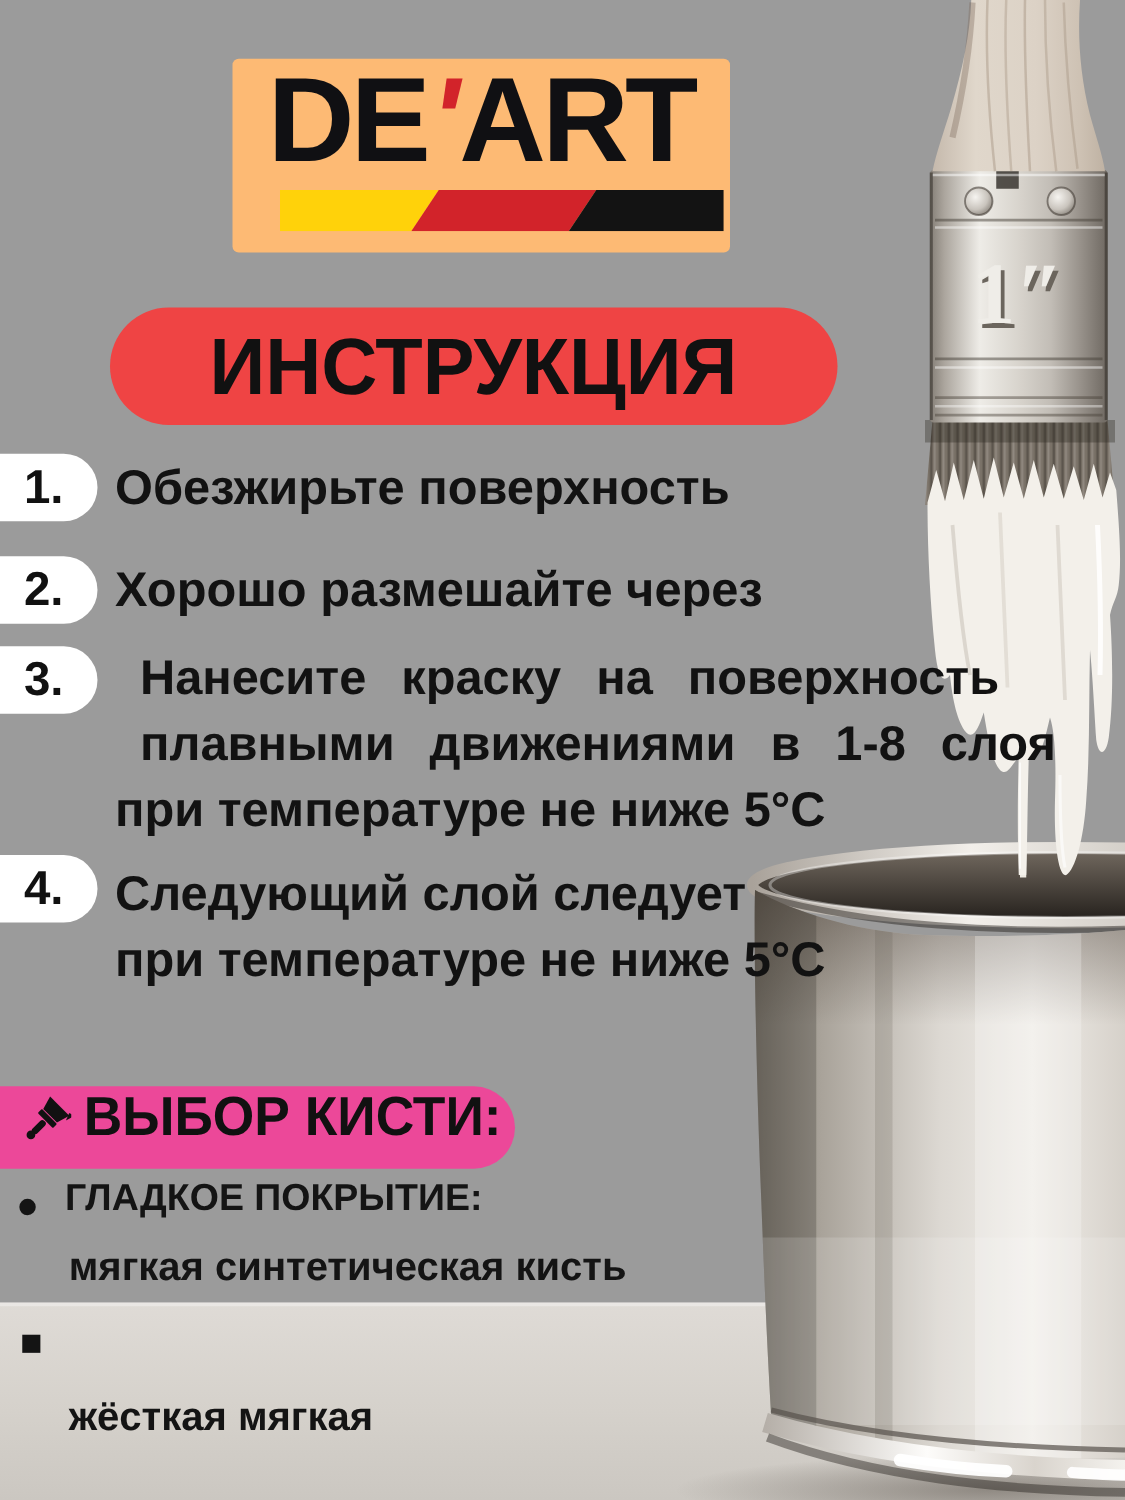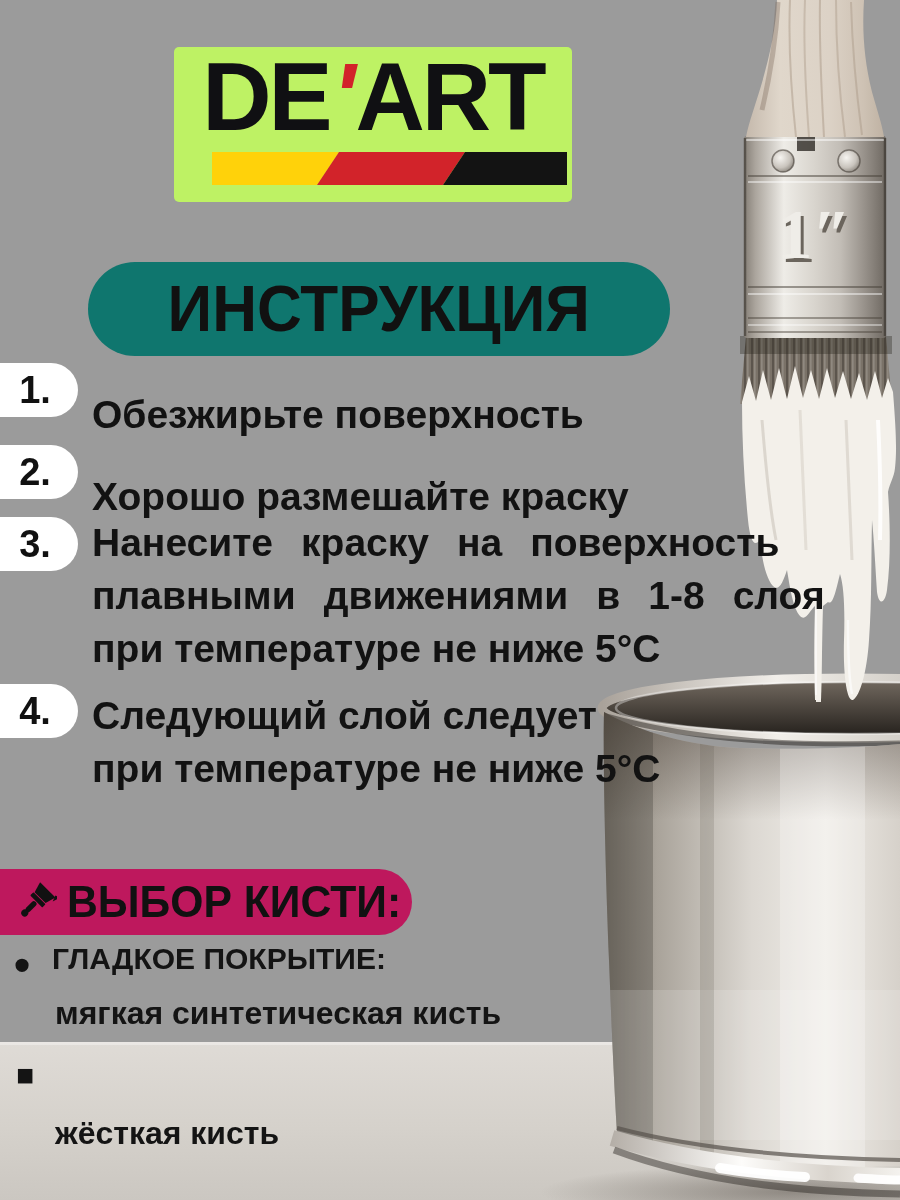--- a/index.html
+++ b/index.html
@@ -5,57 +5,57 @@
   html,body{margin:0;padding:0;background:#666;}
   .canvas{
     position:relative;width:900px;height:1200px;overflow:hidden;
     background:#9B9B9B;
     font-family:"Liberation Sans", sans-serif;
     -webkit-font-smoothing:antialiased;
   }
   .photo{position:absolute;left:0;top:0;width:900px;height:1200px;}
   
   .logo-box{
-    position:absolute;left:174px;top:47px;width:398px;height:155px;
-    background:#bef264;border-radius:5px;
+    position:absolute;left:186px;top:47px;width:398px;height:155px;
+    background:#fdba74;border-radius:5px;
   }
   .logo-text{
     position:absolute;left:0;right:0;top:-4px;text-align:center;
     font-size:96px;font-weight:900;letter-spacing:-3px;color:#101013;
     line-height:108px;white-space:nowrap;
   }
   .logo-text .apos{color:#D2232A;font-style:italic;margin:0 3px;}
   .logo-stripe{position:absolute;left:38px;top:105px;width:355px;height:33px;}
   
   .title-pill{
     position:absolute;left:88px;top:246px;width:582px;height:94px;
-    background:#0f766e;border-radius:47px;
-    display:flex;align-items:center;justify-content:center;margin-top:16px;
+    background:#ef4444;border-radius:47px;
+    display:flex;align-items:center;justify-content:center;
   }
   .title-pill span{
     font-size:64px;font-weight:800;color:#111;letter-spacing:0px;
     transform:scaleX(.97);
   }
   
   .badge{
     position:absolute;left:0;width:78px;height:54px;background:#fff;
     border-radius:0 27px 27px 0;
     display:flex;align-items:center;justify-content:center;
   }
   .badge span{font-size:38px;font-weight:800;color:#111;margin-right:8px;}
   .itext{
     position:absolute;left:92px;color:#121212;font-weight:800;
     font-size:39px;line-height:53px;white-space:nowrap;
   }
-  .itext .j{word-spacing:.44em;}
-  .one-line{line-height:46px;margin-top:24px;}
+  .itext .j{word-spacing:.44em;margin-left:20px;}
+  .one-line{line-height:46px;}
   
   .brush-pill{
-    position:absolute;left:0;top:869px;width:412px;height:66px;background:#be185d;
-    border-radius:0 33px 33px 0;display:flex;align-items:center;
+    position:absolute;left:0;top:869px;width:412px;height:66px;background:#ec4899;
+    border-radius:0 33px 33px 0;display:flex;align-items:flex-start;
   }
   .brush-pill .bicon{margin-left:14px;width:56px;height:56px;}
   .brush-pill span{
     font-size:44px;font-weight:800;color:#111;margin-left:10px;letter-spacing:0;
     transform:scaleX(.97);transform-origin:left center;white-space:nowrap;
   }
   .opt-bullet{position:absolute;color:#141414;font-weight:800;}
   .opt-line{position:absolute;color:#141414;font-weight:800;white-space:nowrap;}
   .lbl{font-size:30px;}
   .dsc{font-size:32px;}
@@ -249,21 +249,21 @@
     <span>1.</span>
     </div>
   <div class="itext one-line" style="top:368px">
     <div>Обезжирьте поверхность</div>
     </div>
 
   <div class="badge" style="top:445px">
     <span>2.</span>
     </div>
   <div class="itext one-line" style="top:450px">
-    <div>Хорошо размешайте краску</div>
+    <div>Хорошо размешайте через</div>
     </div>
 
   <div class="badge" style="top:517px">
     <span>3.</span>
     </div>
   <div class="itext" style="top:516px">
     <div class="j">Нанесите краску на поверхность</div>
     <div class="j">плавными движениями в 1-8 слоя</div>
     <div>при температуре не ниже 5°C</div>
     </div>
@@ -287,15 +287,15 @@
       </g>
     </svg>
     <span>ВЫБОР КИСТИ:</span>
   </div>
 
   <span class="opt-bullet" style="left:14px;top:938px;font-size:46px">•</span>
   <div class="opt-line lbl" style="left:52px;top:942px">ГЛАДКОЕ ПОКРЫТИЕ:</div>
   <div class="opt-line dsc" style="left:55px;top:995px">мягкая синтетическая кисть</div>
 
   <span class="opt-bullet" style="left:16px;top:1058px;font-size:30px">■</span>
-  <div class="opt-line dsc" style="left:55px;top:1115px">жёсткая кисть</div>
+  <div class="opt-line dsc" style="left:55px;top:1115px">жёсткая мягкая</div>
 
 </div>
 
 </body></html>

